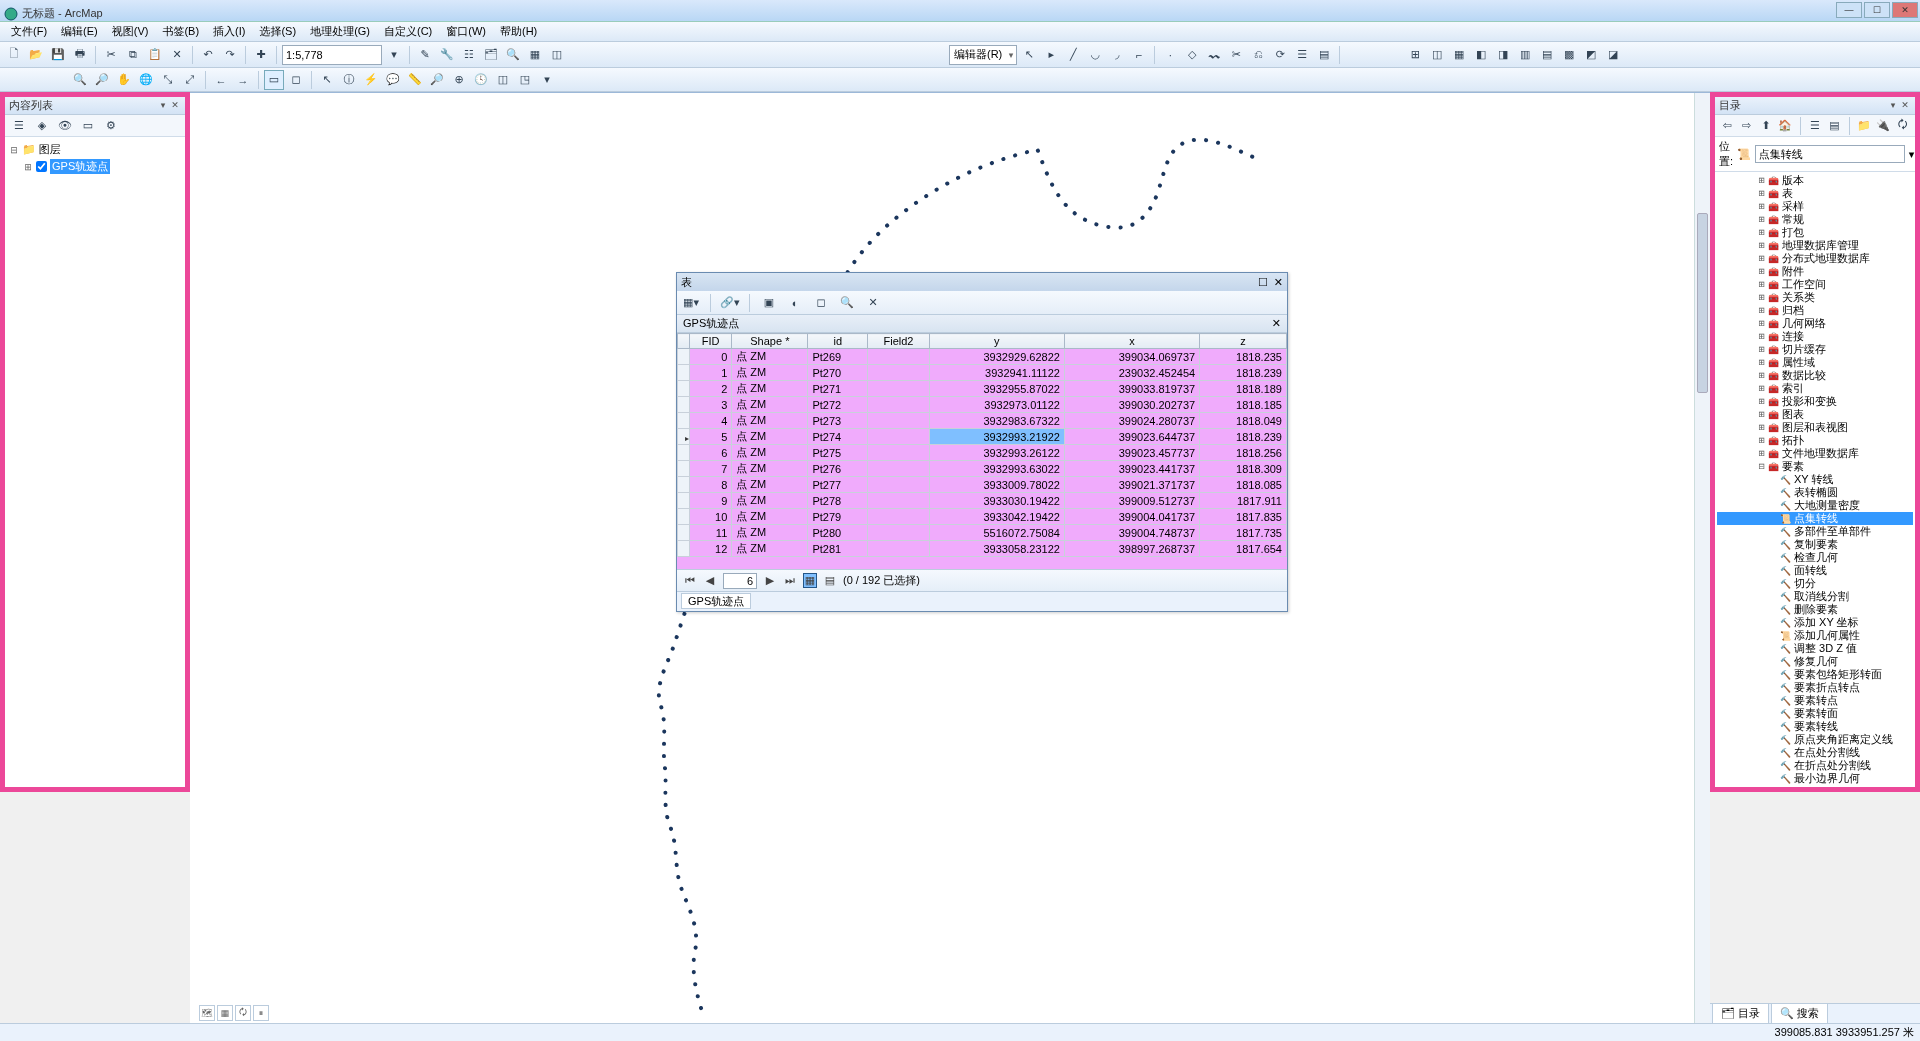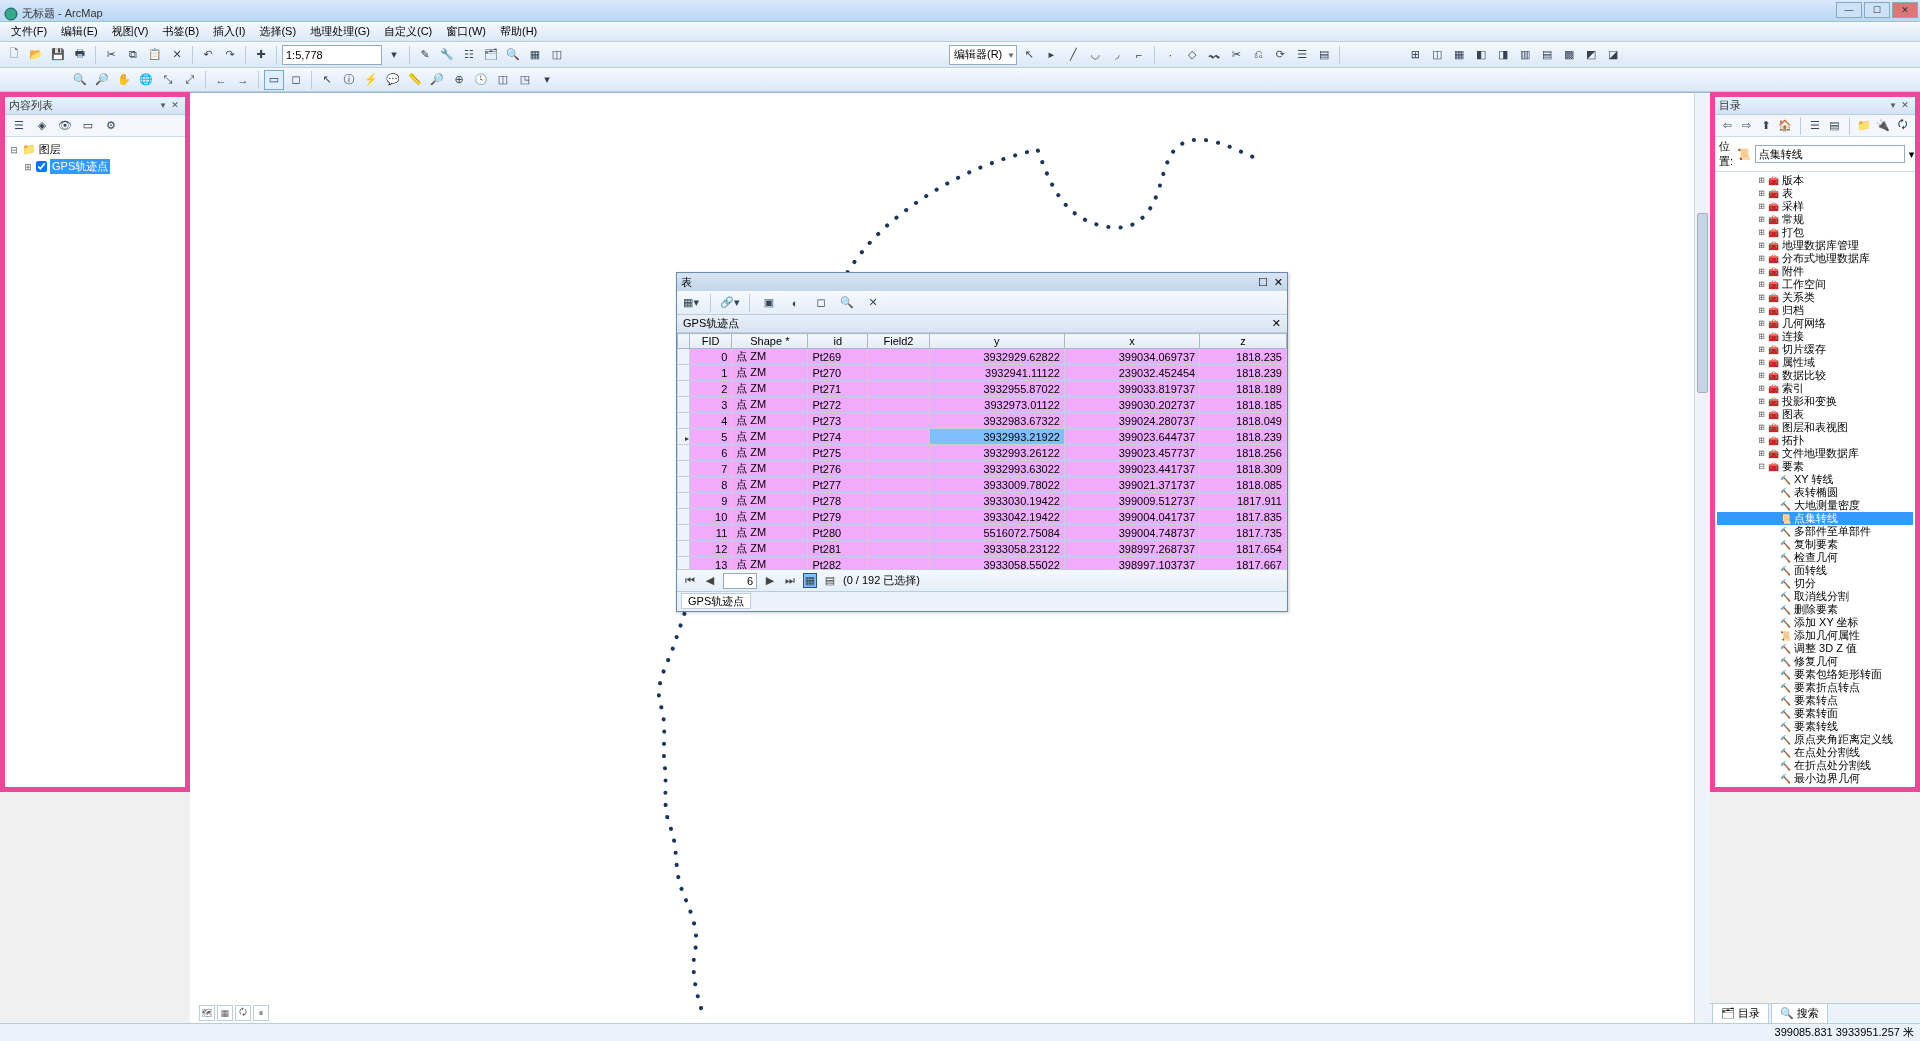--- a/index.html
+++ b/index.html
@@ -706,30 +706,20 @@
           <tr>
             <td class="rowhdr"></td>
             <td>12</td>
             <td class="l">点 ZM</td>
             <td class="l">Pt281</td>
             <td class="l"></td>
             <td>3933058.23122</td>
             <td>398997.268737</td>
             <td>1817.654</td>
           </tr>
-          <tr>
-            <td class="rowhdr"></td>
-            <td>13</td>
-            <td class="l">点 ZM</td>
-            <td class="l">Pt282</td>
-            <td class="l"></td>
-            <td>3933058.55022</td>
-            <td>398997.103737</td>
-            <td>1817.667</td>
-          </tr>
         </tbody>
       </table>
   </div>
   <div class="aw-nav">
     <span class="nb">⏮</span>
     <span class="nb">◀</span>
     <input class="pg" value="6" style="">
     <span class="nb">▶</span>
     <span class="nb">⏭</span>
     <span class="nb" style="background:#7fbfff;border:1px solid #258">▦</span>

